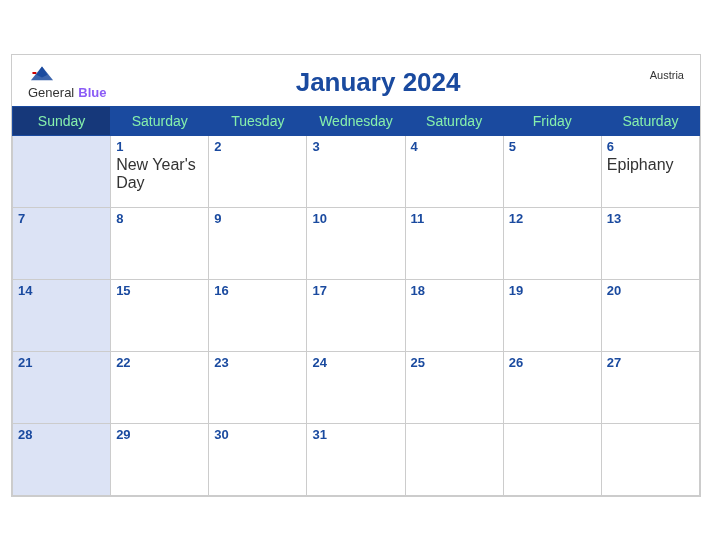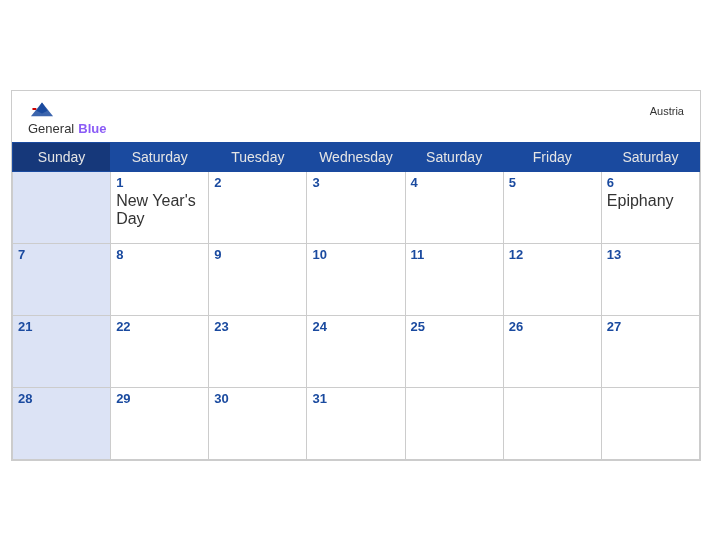--- a/index.html
+++ b/index.html
@@ -60,21 +60,21 @@
       color: #333;
       align-self: flex-start;
       padding-top: 4px;
     }
     .calendar-table {
       width: 100%;
       border-collapse: collapse;
     }
     .calendar-table th {
       background-color: #1a4a9f;
-      color: #e5e5e5;
+      color: #86efac;
       text-align: center;
       padding: 6px 4px;
       font-size: 14px;
       font-weight: normal;
       border: 1px solid #1a4a9f;
     }
     .calendar-table td {
       border: 1px solid #ccc;
       vertical-align: top;
       width: calc(100% / 7);
@@ -113,20 +113,21 @@
         <polygon points="20,2 36,22 4,22" fill="#1a4a9f" opacity="0.85"></polygon>
         <polygon points="20,2 28,14 20,18 12,14" fill="#1a4a9f"></polygon>
         <rect x="6" y="10" width="6" height="3" fill="#c00" rx="1"></rect>
       </svg>
       <div class="logo-combined">
         <span class="logo-text-general">General</span>
         <span class="logo-text-blue">Blue</span>
       </div>
     </div>
 
+    <div class="calendar-title">January 2024</div>
 
     <div class="country-label">Austria</div>
   </div>
 
   <table class="calendar-table">
     <thead>
       <tr>
         <th class="header-sunday">Sunday</th>
         <th>Saturday</th>
         <th>Tuesday</th>
@@ -178,20 +179,43 @@
           </td>
           <td>
             <span class="day-number">12</span>
           </td>
           <td>
             <span class="day-number">13</span>
           </td>
         </tr>
         <tr>
           <td class="sunday-cell">
+            <span class="day-number">14</span>
+          </td>
+          <td>
+            <span class="day-number">15</span>
+          </td>
+          <td>
+            <span class="day-number">16</span>
+          </td>
+          <td>
+            <span class="day-number">17</span>
+          </td>
+          <td>
+            <span class="day-number">18</span>
+          </td>
+          <td>
+            <span class="day-number">19</span>
+          </td>
+          <td>
+            <span class="day-number">20</span>
+          </td>
+        </tr>
+        <tr>
+          <td class="sunday-cell">
             <span class="day-number">21</span>
           </td>
           <td>
             <span class="day-number">22</span>
           </td>
           <td>
             <span class="day-number">23</span>
           </td>
           <td>
             <span class="day-number">24</span>

